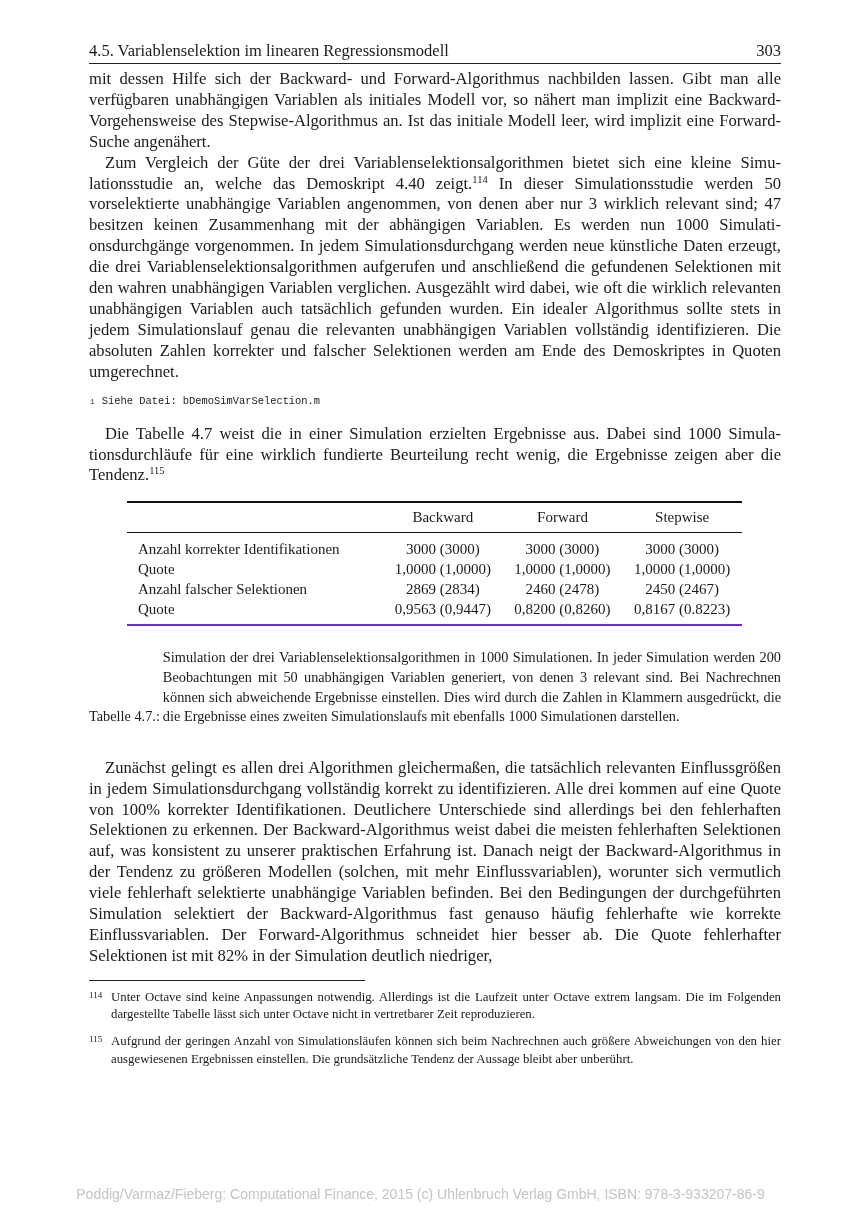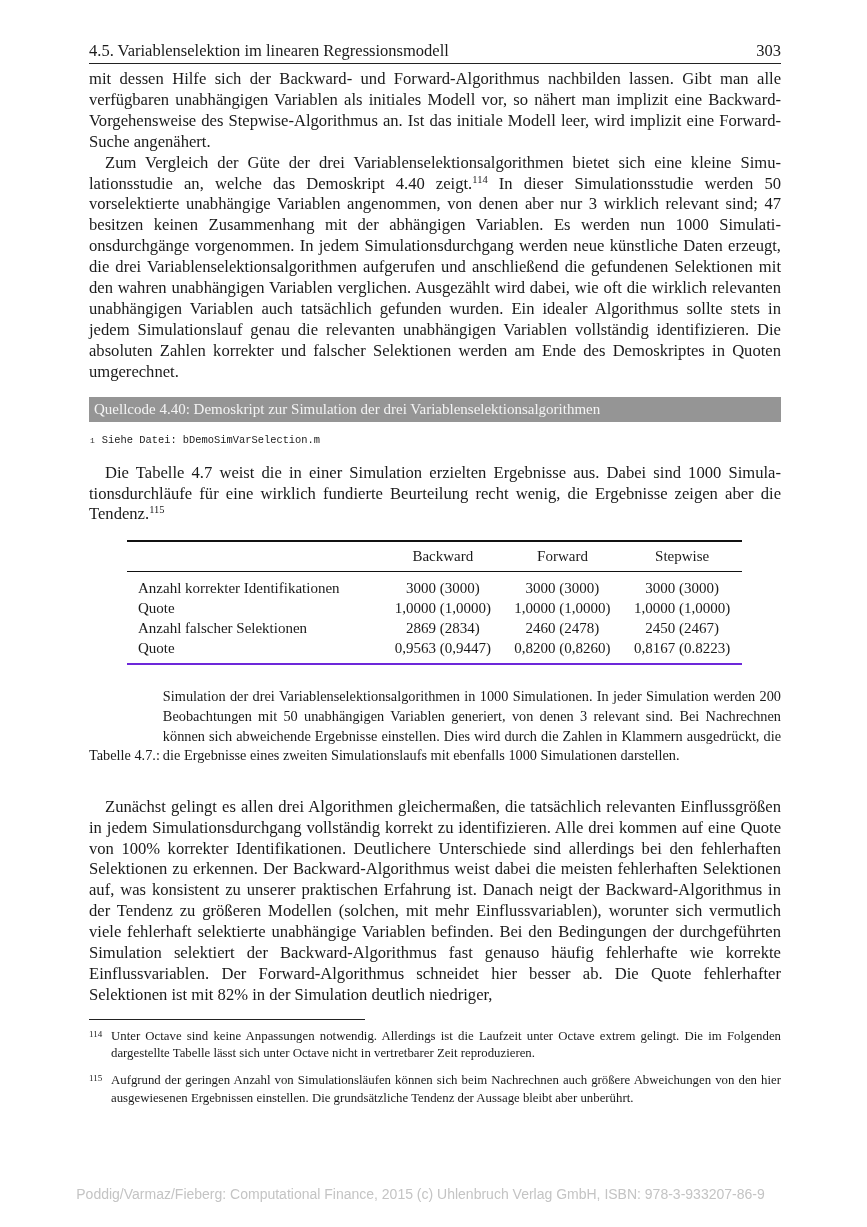--- a/index.html
+++ b/index.html
@@ -70,21 +70,20 @@
 
   <div class="running-head">
     <span>4.5.  Variablenselektion im linearen Regressionsmodell</span>
     <span>303</span>
   </div>
 
   <p id="p1" class="para">mit dessen Hilfe sich der Backward- und Forward-Algorithmus nachbilden lassen. Gibt man alle verfügbaren unabhängigen Variablen als initiales Modell vor, so nähert man implizit eine Backward-Vorgehensweise des Stepwise-Algorithmus an. Ist das initiale Modell leer, wird implizit eine Forward-Suche angenähert.</p>
 
   <p id="p2" class="para indent"><span>Zum Vergleich der Güte der drei Variablenselektionsalgorithmen bietet sich eine kleine Simu­lationsstudie an, welche das Demoskript 4.40 zeigt.</span><sup>114</sup><span> In dieser Simulationsstudie werden 50 vorselektierte unabhängige Variablen angenommen, von denen aber nur 3 wirklich relevant sind; 47 besitzen keinen Zusammenhang mit der abhängigen Variablen. Es werden nun 1000 Simulati­onsdurchgänge vorgenommen. In jedem Simulationsdurchgang werden neue künstliche Daten erzeugt, die drei Variablenselektionsalgorithmen aufgerufen und anschließend die gefundenen Selektionen mit den wahren unabhängigen Variablen verglichen. Ausgezählt wird dabei, wie oft die wirklich relevanten unabhängigen Variablen auch tatsächlich gefunden wurden. Ein idealer Algorithmus sollte stets in jedem Simulationslauf genau die relevanten unabhängigen Variablen vollständig identifizieren. Die absoluten Zahlen korrekter und falscher Selektionen werden am Ende des Demoskriptes in Quoten umgerechnet.</span></p>
 
-  <div class="listing-head">Quellcode 4.40: Demoskript zur Simulation der drei Variablenselektionsalgorithmen</div>
   <div class="listing-line"><span class="lineno">1</span><span>Siehe Datei: bDemoSimVarSelection.m</span></div>
 
   <p id="p3" class="para indent"><span>Die Tabelle 4.7 weist die in einer Simulation erzielten Ergebnisse aus. Dabei sind 1000 Simula­tionsdurchläufe für eine wirklich fundierte Beurteilung recht wenig, die Ergebnisse zeigen aber die Tendenz.</span><sup>115</sup></p>
 
   <div class="table-wrap">
     <table class="results">
       <thead>
         <tr>
           <th></th>
           <th class="colh">Backward</th>
@@ -125,21 +124,21 @@
     <span class="cap-label">Tabelle 4.7.:</span>
     <span class="cap-text">Simulation der drei Variablenselektionsalgorithmen in 1000 Simulationen. In jeder Simulation werden 200 Beobachtungen mit 50 unabhängigen Variablen generiert, von denen 3 relevant sind. Bei Nachrechnen können sich abweichende Ergebnisse einstellen. Dies wird durch die Zahlen in Klammern ausgedrückt, die die Ergebnisse eines zweiten Simulationslaufs mit ebenfalls 1000 Simulationen darstellen.</span>
   </div>
 
   <p id="p4" class="para indent">Zunächst gelingt es allen drei Algorithmen gleichermaßen, die tatsächlich relevanten Einfluss­größen in jedem Simulationsdurchgang vollständig korrekt zu identifizieren. Alle drei kommen auf eine Quote von 100% korrekter Identifikationen. Deutlichere Unterschiede sind allerdings bei den fehlerhaften Selektionen zu erkennen. Der Backward-Algorithmus weist dabei die meisten fehlerhaften Selektionen auf, was konsistent zu unserer praktischen Erfahrung ist. Danach neigt der Backward-Algorithmus in der Tendenz zu größeren Modellen (solchen, mit mehr Einflussva­riablen), worunter sich vermutlich viele fehlerhaft selektierte unabhängige Variablen befinden. Bei den Bedingungen der durchgeführten Simulation selektiert der Backward-Algorithmus fast genauso häufig fehlerhafte wie korrekte Einflussvariablen. Der Forward-Algorithmus schneidet hier besser ab. Die Quote fehlerhafter Selektionen ist mit 82% in der Simulation deutlich niedriger,</p>
 
   <div class="footnote-rule"></div>
 
   <div class="footnote">
     <span class="fn-mark">114</span>
-    <span class="fn-text">Unter Octave sind keine Anpassungen notwendig. Allerdings ist die Laufzeit unter Octave extrem gelingt. Die im Folgenden dargestellte Tabelle lässt sich unter Octave nicht in vertretbarer Zeit reproduzieren.</span>
+    <span class="fn-text">Unter Octave sind keine Anpassungen notwendig. Allerdings ist die Laufzeit unter Octave extrem langsam. Die im Folgenden dargestellte Tabelle lässt sich unter Octave nicht in vertretbarer Zeit reproduzieren.</span>
   </div>
   <div class="footnote">
     <span class="fn-mark">115</span>
     <span class="fn-text">Aufgrund der geringen Anzahl von Simulationsläufen können sich beim Nachrechnen auch größere Abweichungen von den hier ausgewiesenen Ergebnissen einstellen. Die grundsätzliche Tendenz der Aussage bleibt aber unberührt.</span>
   </div>
 </div>
 
 <div class="watermark">Poddig/Varmaz/Fieberg: Computational Finance, 2015  (c) Uhlenbruch Verlag GmbH, ISBN: 978-3-933207-86-9</div>
 
 </body></html>

